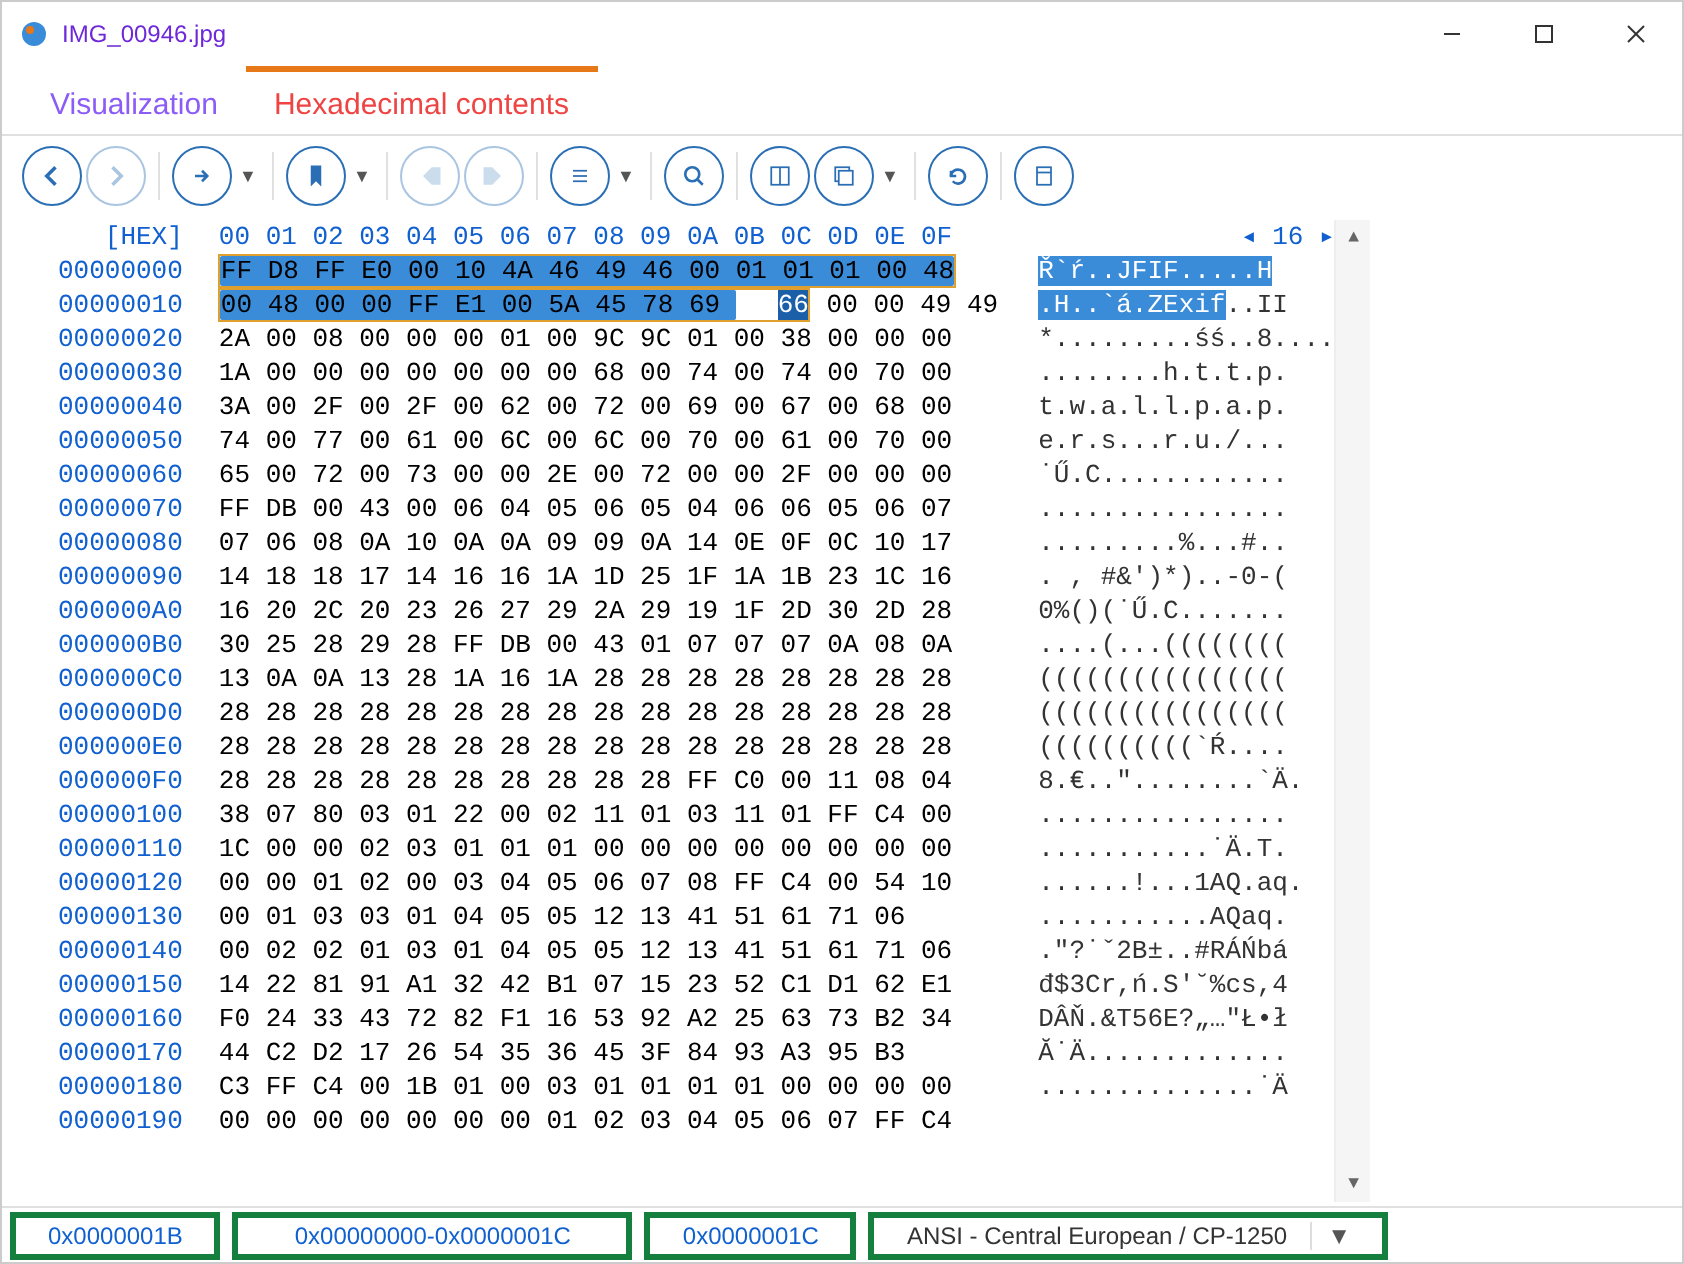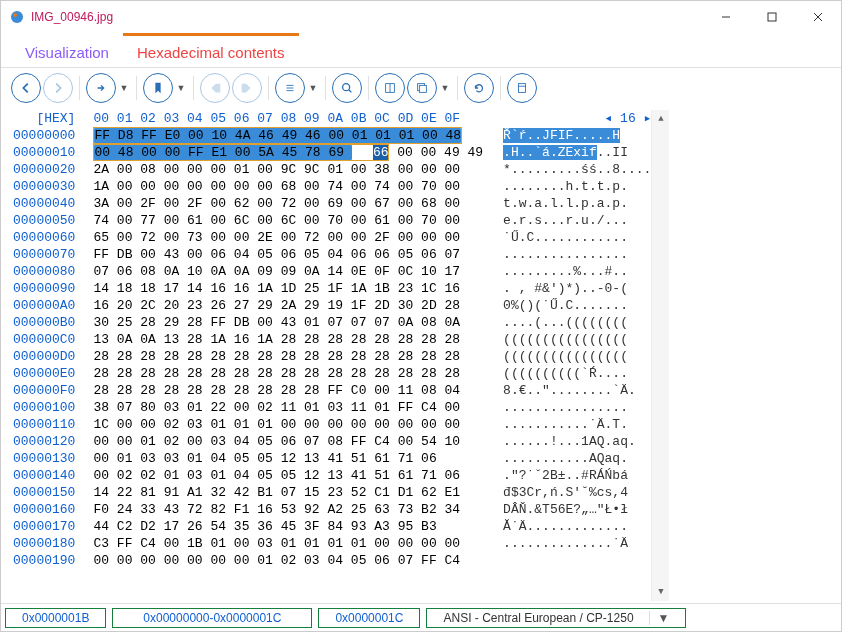--- a/index.html
+++ b/index.html
@@ -1,47 +1,47 @@
 <!DOCTYPE html>
 <html><head>
 <meta charset="utf-8">
 <style>
 * { box-sizing: border-box; margin: 0; padding: 0; }
 body { font-family: "Segoe UI", Tahoma, sans-serif; font-size: 12px; background: #fff; width: 842px; height: 632px; overflow: hidden; border: 1px solid #ccc; display: flex; flex-direction: column; }
 .titlebar { height: 32px; display: flex; align-items: center; padding: 0 0 0 8px; }
 .titlebar .appicon { width: 16px; height: 16px; margin-right: 6px; }
-.titlebar .title { flex: 1; font-size: 12px; color: #be185d; }
+.titlebar .title { flex: 1; font-size: 12px; color: #6d28d9; }
 .titlebar .winbtn { width: 46px; height: 32px; display: flex; align-items: center; justify-content: center; font-family: inherit; }
 .tabs { display: flex; border-bottom: 1px solid #e0e0e0; padding: 0 10px; }
 .tab { padding: 8px 14px 6px; font-size: 15px; color: #8b5cf6; cursor: pointer; border-top: 3px solid transparent; }
 .tab.active { color: #ef4444; border-top-color: #e67817; }
 .toolbar { height: 40px; display: flex; align-items: center; padding: 4px 10px; gap: 2px; }
 .tbtn { width: 30px; height: 30px; border: 1px solid #2a6fb5; border-radius: 50%; display: flex; align-items: center; justify-content: center; background: #fff; cursor: pointer; color: #2a6fb5; }
 .tbtn.disabled { opacity: .4; }
 .tbtn svg { width: 14px; height: 14px; }
 .dropdown-arrow { width: 12px; height: 30px; display:flex; align-items:center; justify-content:center; color:#555; cursor:pointer; font-size:9px; }
 .tdiv { width: 1px; height: 24px; background: #e0e0e0; margin: 0 4px; }
-.main { flex: 1; display: flex; flex-direction: column; overflow: hidden; }
+.main { flex: 1; display: flex; flex-direction: column; overflow: hidden; padding-left: 16px; }
 .hexarea { flex: 1; display: flex; font-family: Consolas, "Courier New", monospace; font-size: 13px; line-height: 17px; overflow: hidden; padding: 2px 8px 2px 12px; }
 .col-offset { color: #1060d0; padding-right: 10px; text-align: right; }
 .col-offset .hdr { color: #1060d0; }
 .col-hex { padding: 0 8px; }
 .col-hex .hdr { color: #1060d0; }
 .col-ascii { padding-left: 12px; color: #333; }
 .col-ascii .hdr { color: #1060d0; text-align:right; }
 .hexrow { white-space: pre; }
 .sel { background: #3a8bd8; color: #000000; border-radius: 1px; }
 .sel2 { background: #1a5fa8; color:#fff;margin-left:21px; }
 .selwrap { border: 1px solid #e0a030; }
 .asc-sel { background: #3a8bd8; color:#fff; }
 .scroll { width: 18px; display:flex; flex-direction:column; align-items:center; background:#f5f5f5; border-left:1px solid #eee; }
 .scroll .up, .scroll .down { height:18px; width:100%; display:flex; align-items:center; justify-content:center; color:#666; font-size:9px; cursor:pointer; }
 .scroll .track { flex:1; width:100%; position:relative; }
 .statusbar { height: 28px; border-top: 1px solid #e0e0e0; display: flex; align-items: center; padding: 0 4px; gap: 6px; font-size: 12px; color: #1060d0; }
-.statusbox { border: 1px solid #15803d; padding: 2px 16px; min-width: 100px; text-align:center; background:#fff; }
+.statusbox { border: 3px solid #15803d; padding: 2px 16px; min-width: 100px; text-align:center; background:#fff; }
 .statusbox.wide { min-width: 200px; }
 .statusbox.enc { flex: 0 0 auto; min-width: 260px; color:#333; display:flex; }
 .statusbox.enc .ddl { margin-left:auto; color:#555; padding-left:8px; border-left:1px solid #ddd; cursor:pointer; }
 </style>
 </head>
 <body>
 
 <div class="titlebar">
   <span class="appicon">
     <svg viewBox="0 0 16 16">

